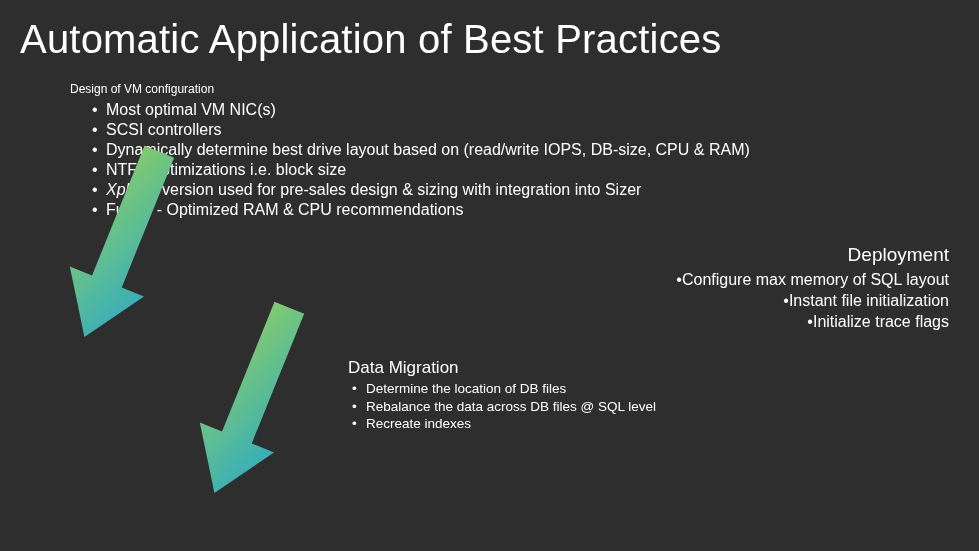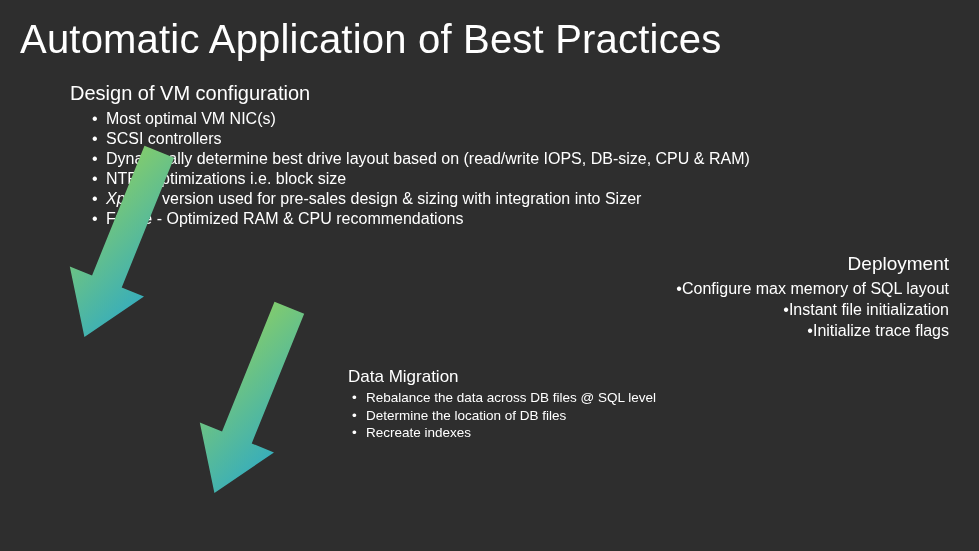--- a/index.html
+++ b/index.html
@@ -20,21 +20,21 @@
     font-size: 40px;
     font-weight: 200;
     letter-spacing: 0.2px;
     margin-bottom: 22px;
     line-height: 1.05;
   }
   .section-heading {
     font-weight: 300;
   }
   .sec1 { margin-left: 50px; }
-  .sec1 .section-heading { font-size: 20px; margin-bottom: 4px; font-weight: 300; }
+  .sec1 .section-heading { font-size: 12px; margin-bottom: 4px; font-weight: 300; }
   .sec1 ul { margin-left: 36px; }
   .sec1 li { font-size: 16px; line-height: 1.25; font-weight: 300; }
 
   .sec2 { margin-top: 24px; text-align: right; }
   .sec2 .section-heading { font-size: 19px; margin-bottom: 4px; font-weight: 300; }
   .sec2 ul { margin-left: 18px; }
   .sec2 li { font-size: 16px; line-height: 1.3; font-weight: 300; }
 
   .sec3 { margin-left: 328px; margin-top: 26px; }
   .sec3 .section-heading { font-size: 17px; margin-bottom: 2px; font-weight: 300; }
@@ -81,22 +81,22 @@
     <ul>
       <li>Configure max memory of SQL layout</li>
       <li>Instant file initialization</li>
       <li>Initialize trace flags</li>
     </ul>
   </div>
 
   <div class="sec3">
     <div class="section-heading">Data Migration</div>
     <ul>
+      <li>Determine the location of DB files</li>
       <li>Rebalance the data across DB files @ SQL level</li>
-      <li>Determine the location of DB files</li>
       <li>Recreate indexes</li>
     </ul>
   </div>
 
   <svg class="arrow" style="left:60px; top:144px;" width="120" height="210" viewBox="0 0 120 210">
     <defs>
       <linearGradient id="g1" x1="0" y1="0" x2="1" y2="1">
         <stop offset="0%" stop-color="#8fd15f"></stop>
         <stop offset="100%" stop-color="#2aa8c9"></stop>
       </linearGradient>

